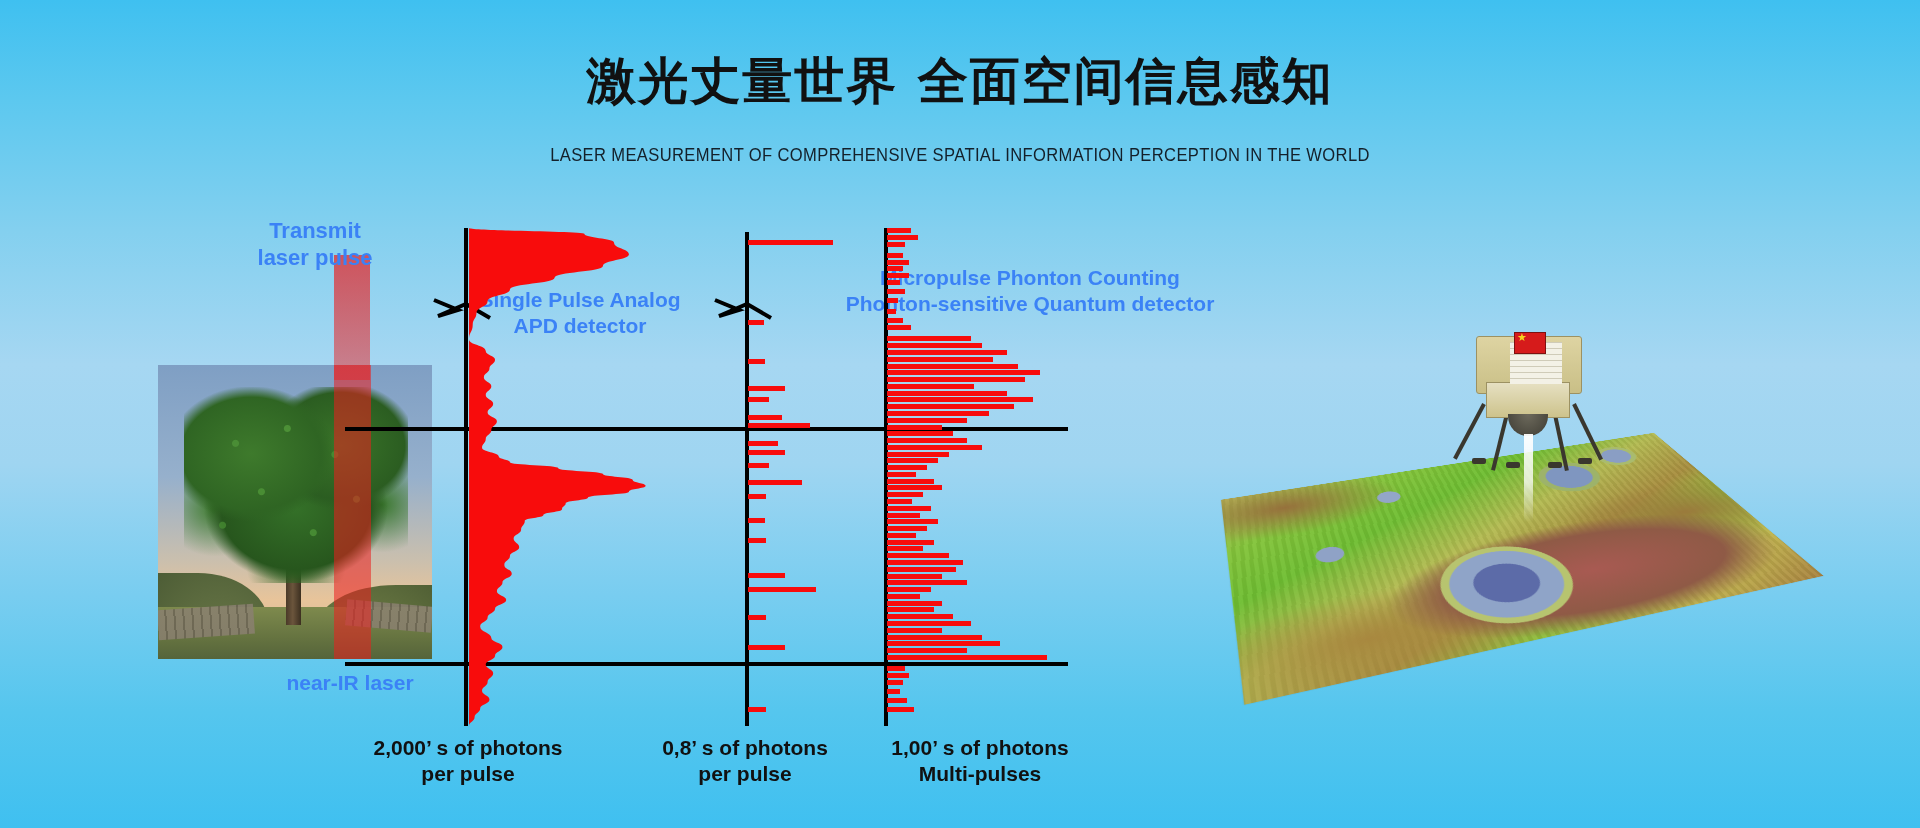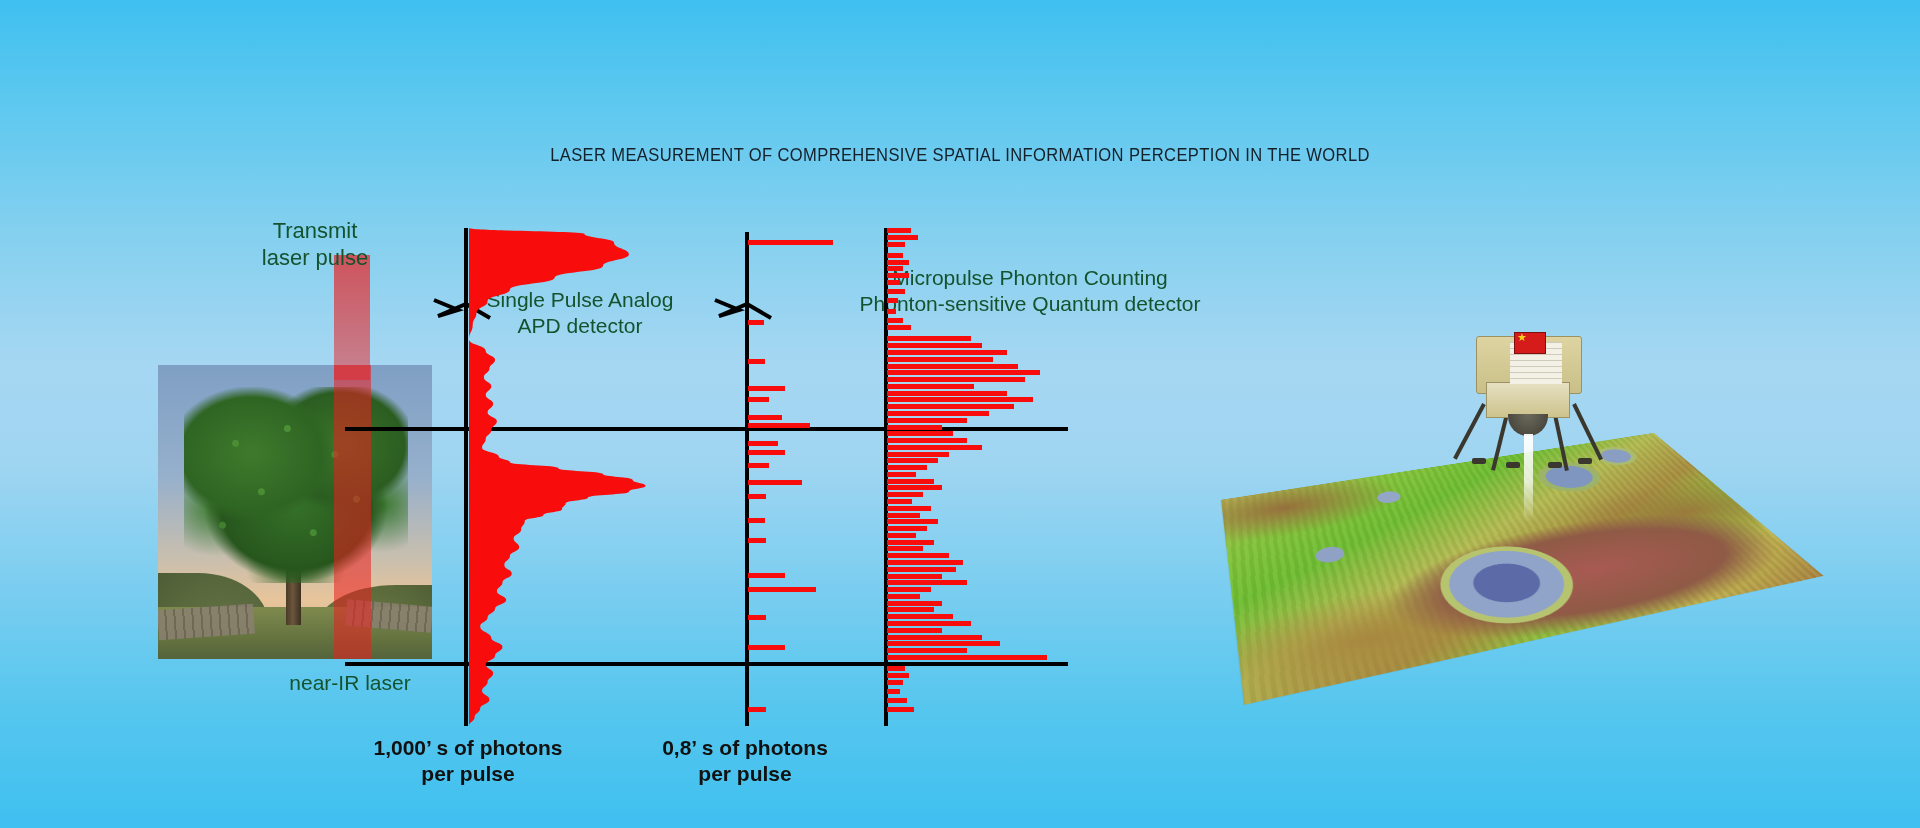--- a/index.html
+++ b/index.html
@@ -27,21 +27,21 @@
   }
   .subtitle{
     position:absolute;left:0;right:0;top:145px;text-align:center;
     font-size:18px;color:#14202a;letter-spacing:.4px;font-weight:400;
     font-family:"Liberation Sans",sans-serif;
     transform:scaleX(.92);
   }
 
   
   .lbl{
-    position:absolute;color:#14532d;font-weight:normal;text-align:center;
+    position:absolute;color:#3b82f6;font-weight:bold;text-align:center;
     line-height:1.22;white-space:pre-line;
     font-family:"Liberation Sans","DejaVu Sans",sans-serif;
   }
   .lbl-transmit{left:210px;top:218px;width:210px;font-size:22px;}
   .lbl-apd{left:435px;top:287px;width:290px;font-size:21px;}
   .lbl-micro{left:800px;top:265px;width:460px;font-size:21px;}
   .lbl-nearir{left:240px;top:670px;width:220px;font-size:21px;}
   .lbl-foot{position:absolute;color:#111;font-weight:bold;font-size:21px;
             text-align:center;line-height:1.25;white-space:pre-line;
             font-family:"Liberation Sans","DejaVu Sans",sans-serif;}
@@ -175,20 +175,21 @@
   .l-foot{position:absolute;width:14px;height:6px;background:#3a372e;border-radius:2px;}
   .l-laser{position:absolute;left:72px;top:104px;width:9px;height:88px;
     background:linear-gradient(to bottom,rgba(255,255,255,.95),rgba(255,255,255,.75) 55%,rgba(255,255,255,0));
     filter:blur(.6px);}
 </style>
 </head>
 <body>
 
 <div id="stage">
 
+  <div class="title">激光丈量世界 全面空间信息感知</div>
   <div class="subtitle">LASER MEASUREMENT OF COMPREHENSIVE SPATIAL INFORMATION PERCEPTION IN THE WORLD</div>
 
   <div class="photo">
     <div class="sky"></div>
     <div class="hill-l"></div>
     <div class="hill-r"></div>
     <div class="ground"></div>
     <div class="wall-l"></div>
     <div class="wall-r"></div>
     <div class="trunk-b1"></div>
@@ -201,24 +202,26 @@
   <div class="tx-beam"></div>
 
   <div class="lbl lbl-transmit">Transmit
 laser pulse</div>
   <div class="lbl lbl-apd">Single Pulse Analog
 APD detector</div>
   <div class="lbl lbl-micro">Micropulse Phonton Counting
 Phonton-sensitive Quantum detector</div>
   <div class="lbl lbl-nearir">near-IR laser</div>
 
-  <div class="lbl-foot lbl-foot1">1,000’  s of photons
+  <div class="lbl-foot lbl-foot1">2,000’  s of photons
 per pulse</div>
   <div class="lbl-foot lbl-foot2">0,8’  s of photons
 per pulse</div>
+  <div class="lbl-foot lbl-foot3">1,00’  s of photons
+Multi-pulses</div>
 
   <div class="axis axis-1"></div>
   <div class="axis axis-2"></div>
   <div class="axis axis-3"></div>
 
   <svg class="break break-1" viewBox="0 0 62 36">
     <polyline points="2,10 26,20 6,26 34,14 58,28" fill="none" stroke="#000" stroke-width="4"></polyline>
   </svg>
   <svg class="break break-2" viewBox="0 0 62 36">
     <polyline points="2,10 26,20 6,26 34,14 58,28" fill="none" stroke="#000" stroke-width="4"></polyline>

